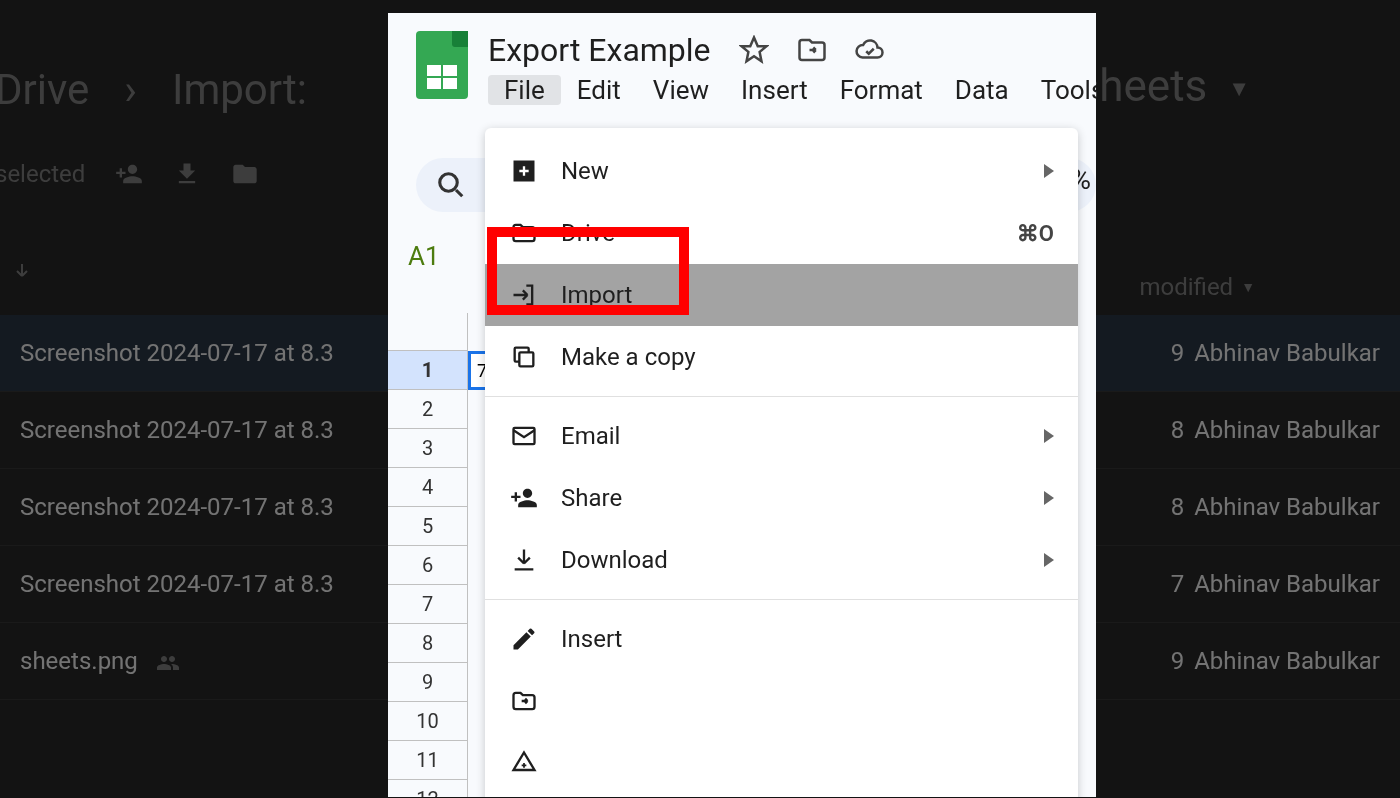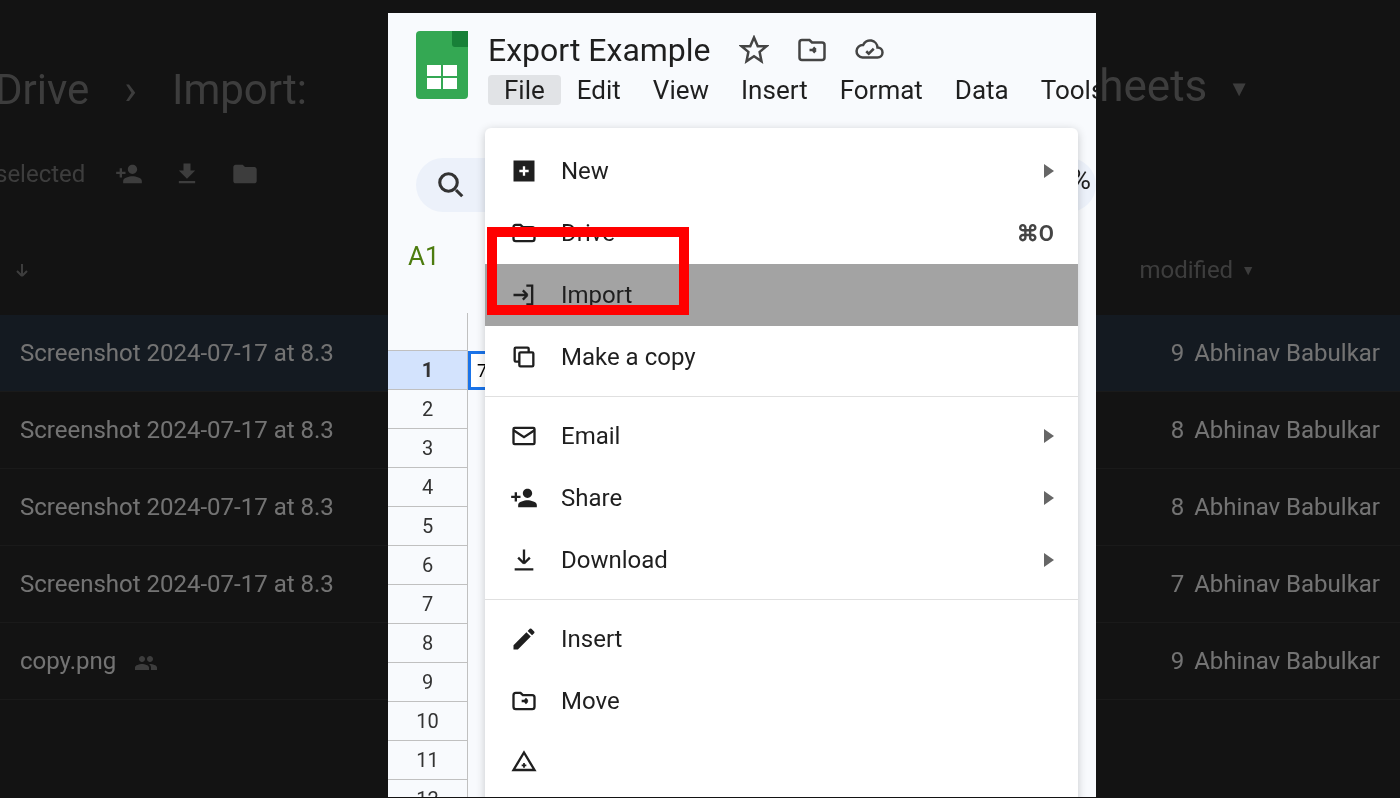--- a/index.html
+++ b/index.html
@@ -92,21 +92,21 @@
     .bg-right-header {
       position: absolute;
       top: 60px;
       right: 150px;
       font-size: 44px;
       color: #888;
     }
     
     .bg-modified-header {
       position: absolute;
-      top: 256px;
+      top: 273px;
       right: 145px;
       font-size: 24px;
       color: #888;
       display: flex;
       align-items: center;
       gap: 8px;
     }
     
     
     .sheets-app {
@@ -468,21 +468,21 @@
     </div>
     <div class="bg-file-row">
       <span>Screenshot 2024-07-17 at 8.3</span>
       <span class="bg-owner">
         <span>7</span>
         <span>Abhinav Babulkar</span>
       </span>
     </div>
     <div class="bg-file-row">
       <span>
-        <span>copy.png</span>
+        <span>sheets.png</span>
         <svg viewBox="0 0 24 24" width="24" height="24" fill="#888" style="vertical-align:middle; margin-left:12px;">
             <path d="M16 11c1.66 0 3-1.34 3-3s-1.34-3-3-3-3 1.34-3 3 1.34 3 3 3zm-8 0c1.66 0 3-1.34 3-3S9.66 5 8 5 5 6.34 5 8s1.34 3 3 3zm0 2c-2.33 0-7 1.17-7 3.5V19h14v-2.5c0-2.33-4.67-3.5-7-3.5zm8 0c-.29 0-.62.02-.97.05 1.16.84 1.97 1.97 1.97 3.45V19h6v-2.5c0-2.33-4.67-3.5-7-3.5z"></path>
           </svg>
       </span>
       <span class="bg-owner">
         <span>9</span>
         <span>Abhinav Babulkar</span>
       </span>
     </div>
   </div>
@@ -672,21 +672,20 @@
       <span class="dropdown-label">Insert</span>
     </div>
 
     <div class="dropdown-item">
       <span class="dropdown-icon stroke">
         <svg viewBox="0 0 24 24">
             <path d="M3 7a2 2 0 012-2h4l2 2h8a2 2 0 012 2v8a2 2 0 01-2 2H5a2 2 0 01-2-2V7z"></path>
             <path d="M10 12h5m0 0l-2-2m2 2l-2 2"></path>
           </svg>
       </span>
-      <span class="dropdown-label">Move</span>
     </div>
 
     <div class="dropdown-item">
       <span class="dropdown-icon stroke">
         <svg viewBox="0 0 24 24">
             <path d="M12 3l9 15H3L12 3z"></path>
             <path d="M12 12v4m-2-2h4" stroke-width="1.5"></path>
           </svg>
       </span>
     </div>

